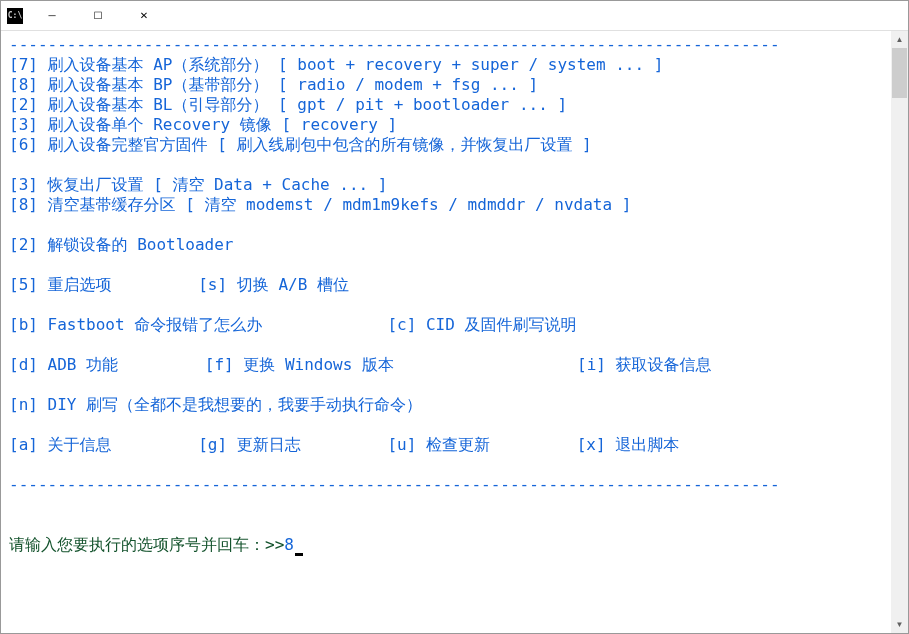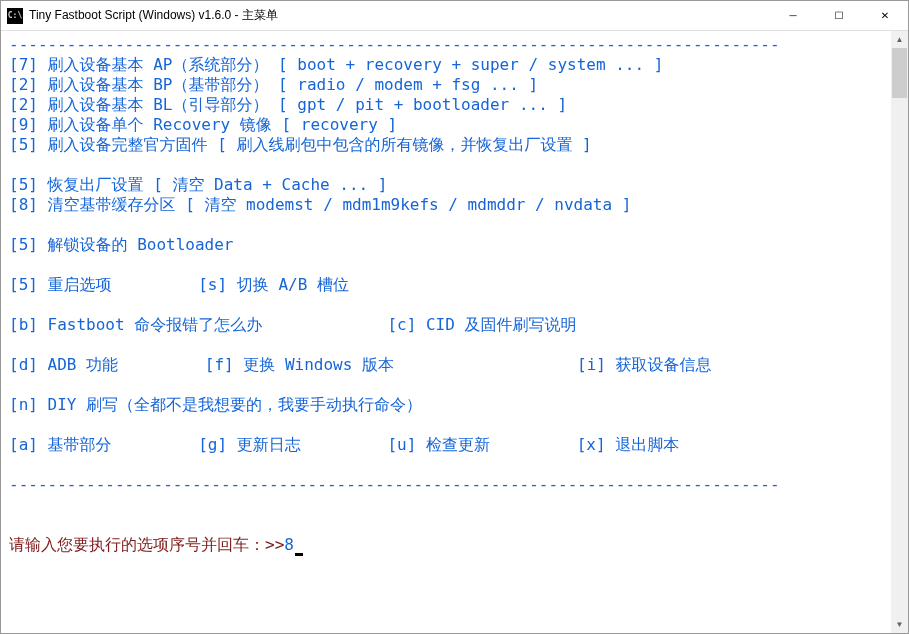--- a/index.html
+++ b/index.html
@@ -76,21 +76,21 @@
       font-size: 16px;
       line-height: 20px;
       color: #1565d8;
       padding: 4px 8px;
       white-space: pre;
       width: calc(100% - 17px);
       height: 100%;
       overflow: hidden;
     }
     .prompt-line {
-      color: #7f1d1d;
+      color: #14532d;
     }
     .input-cursor {
       display: inline-block;
       width: 8px;
       height: 3px;
       background: #000;
       vertical-align: bottom;
       margin-bottom: -1px;
       margin-left: 1px;
     }
@@ -124,50 +124,49 @@
     }
     .scrollbar-btn.up { top: 0; }
     .scrollbar-btn.down { bottom: 0; }
   </style>
 </head>
 <body>
 
 <div class="window">
   <div class="titlebar">
     <div class="titlebar-icon">C:\</div>
-    <div class="titlebar-text">Tiny Fastboot Script (Windows) v1.6.0 - 主菜单</div>
     <div class="window-controls">
       <button class="window-control-btn">─</button>
       <button class="window-control-btn">☐</button>
       <button class="window-control-btn close">✕</button>
     </div>
   </div>
 
   <div class="terminal-container">
     <div class="terminal"><span>--------------------------------------------------------------------------------</span>
 <span>[7] 刷入设备基本 AP（系统部分） [ boot + recovery + super / system ... ]</span>
-<span>[2] 刷入设备基本 BP（基带部分） [ radio / modem + fsg ... ]</span>
+<span>[8] 刷入设备基本 BP（基带部分） [ radio / modem + fsg ... ]</span>
 <span>[2] 刷入设备基本 BL（引导部分） [ gpt / pit + bootloader ... ]</span>
-<span>[9] 刷入设备单个 Recovery 镜像 [ recovery ]</span>
-<span>[5] 刷入设备完整官方固件 [ 刷入线刷包中包含的所有镜像，并恢复出厂设置 ]</span>
+<span>[3] 刷入设备单个 Recovery 镜像 [ recovery ]</span>
+<span>[6] 刷入设备完整官方固件 [ 刷入线刷包中包含的所有镜像，并恢复出厂设置 ]</span>
 
-<span>[5] 恢复出厂设置 [ 清空 Data + Cache ... ]</span>
+<span>[3] 恢复出厂设置 [ 清空 Data + Cache ... ]</span>
 <span>[8] 清空基带缓存分区 [ 清空 modemst / mdm1m9kefs / mdmddr / nvdata ]</span>
 
-<span>[5] 解锁设备的 Bootloader</span>
+<span>[2] 解锁设备的 Bootloader</span>
 
 <span>[5] 重启选项         [s] 切换 A/B 槽位</span>
 
 <span>[b] Fastboot 命令报错了怎么办             [c] CID 及固件刷写说明</span>
 
 <span>[d] ADB 功能         [f] 更换 Windows 版本                   [i] 获取设备信息</span>
 
 <span>[n] DIY 刷写（全都不是我想要的，我要手动执行命令）</span>
 
-<span>[a] 基带部分         [g] 更新日志         [u] 检查更新         [x] 退出脚本</span>
+<span>[a] 关于信息         [g] 更新日志         [u] 检查更新         [x] 退出脚本</span>
 
 <span>--------------------------------------------------------------------------------</span>
 
 
 <span class="prompt-line">请输入您要执行的选项序号并回车：&gt;&gt;</span><span>8</span><span class="input-cursor"></span></div>
 
     <div class="scrollbar-track">
       <div class="scrollbar-btn up">▲</div>
       <div class="scrollbar-thumb"></div>
       <div class="scrollbar-btn down">▼</div>

